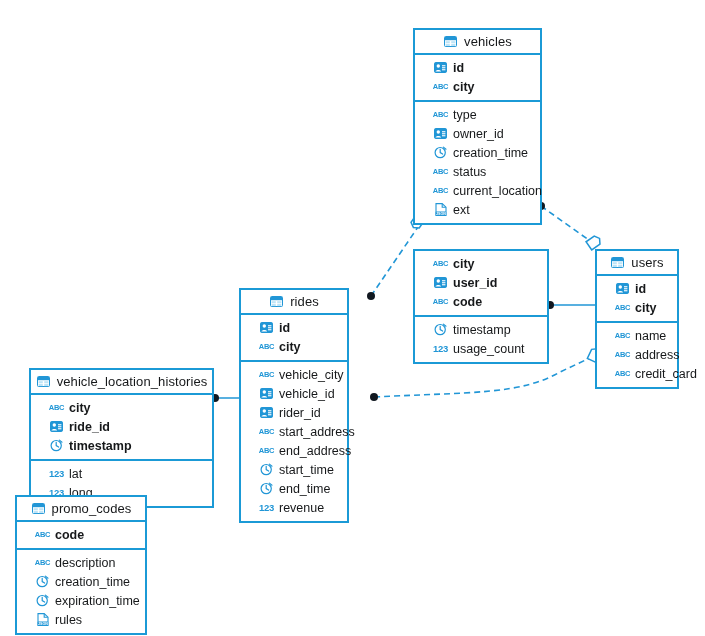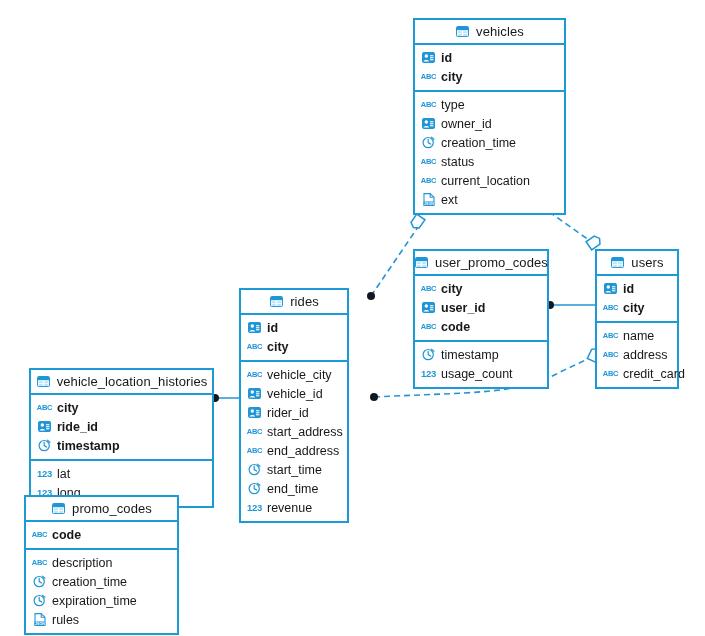--- a/index.html
+++ b/index.html
@@ -47,21 +47,21 @@
     padding: 0 8px;
     background: #ffffff;
   }
   .node-title .title-text {
     font-size: 13px;
     color: #16181a;
     letter-spacing: 0.1px;
     white-space: nowrap;
   }
   .section {
-    padding: 3px 0 4px 0;
+    padding: 3px 0 4px 12px;
   }
   .section.keys {
     border-bottom: 2px solid #1b9ad6;
   }
   .row {
     display: flex;
     align-items: center;
     gap: 5px;
     height: 19px;
     padding: 0 6px;
@@ -130,21 +130,21 @@
       <g>
         <path d="M 215 398 L 251 398" fill="none" stroke="#2196d6" stroke-width="1.4"></path>
         <circle cx="215" cy="398" r="4" fill="#111820"></circle>
       </g>
       <g>
         <path d="M 550 305 L 595 305" fill="none" stroke="#2196d6" stroke-width="1.4"></path>
         <circle cx="550" cy="305" r="4" fill="#111820"></circle>
       </g>
     </svg>
 
-<div class="node" style="left: 413px; top: 18px; width: 153px;">
+<div class="node" style="left: 413px; top: 28px; width: 129px;">
       <div class="node-title">
         <span class="ic">
           <svg width="13" height="11" viewBox="0 0 13 11">
             <rect x="0.5" y="0.5" width="12" height="10" rx="1" fill="#ffffff" stroke="#2196d6"></rect>
             <rect x="1" y="1" width="11" height="3.2" fill="#2196d6"></rect>
             <rect x="1.6" y="5.2" width="4.2" height="2.1" fill="#bde4f7"></rect>
             <rect x="7.2" y="5.2" width="4.2" height="2.1" fill="#bde4f7"></rect>
             <rect x="1.6" y="8" width="4.2" height="2.1" fill="#bde4f7"></rect>
             <rect x="7.2" y="8" width="4.2" height="2.1" fill="#bde4f7"></rect>
           </svg>
@@ -221,33 +221,20 @@
               <path d="M7.2 0.8 V4.2 H10.8" fill="none" stroke="#2196d6" stroke-width="1.1"></path>
               <rect x="0.6" y="8.4" width="10.6" height="4.2" rx="0.6" fill="#2196d6"></rect>
               <text x="5.9" y="11.9" font-family="Liberation Sans, sans-serif" font-size="3.6" font-weight="bold" fill="#ffffff" text-anchor="middle">JSON</text>
             </svg>
           </span>
           <span class="col-name">ext</span>
         </div>
       </div>
     </div>
     <div class="node" style="left: 413px; top: 249px; width: 136px;">
-      <div class="node-title">
-        <span class="ic">
-          <svg width="13" height="11" viewBox="0 0 13 11">
-            <rect x="0.5" y="0.5" width="12" height="10" rx="1" fill="#ffffff" stroke="#2196d6"></rect>
-            <rect x="1" y="1" width="11" height="3.2" fill="#2196d6"></rect>
-            <rect x="1.6" y="5.2" width="4.2" height="2.1" fill="#bde4f7"></rect>
-            <rect x="7.2" y="5.2" width="4.2" height="2.1" fill="#bde4f7"></rect>
-            <rect x="1.6" y="8" width="4.2" height="2.1" fill="#bde4f7"></rect>
-            <rect x="7.2" y="8" width="4.2" height="2.1" fill="#bde4f7"></rect>
-          </svg>
-        </span>
-        <span class="title-text">user_promo_codes</span>
-      </div>
       <div class="section keys">
         <div class="row key">
           <span class="ic">
             <span class="ic-abc">ABC</span>
           </span>
           <span class="col-name">city</span>
         </div>
         <div class="row key">
           <span class="ic">
             <svg width="13" height="11" viewBox="0 0 13 11">
@@ -504,21 +491,21 @@
           <span class="col-name">lat</span>
         </div>
         <div class="row">
           <span class="ic">
             <span class="ic-123">123</span>
           </span>
           <span class="col-name">long</span>
         </div>
       </div>
     </div>
-    <div class="node" style="left: 24px; top: 495px; width: 155px;">
+    <div class="node" style="left: 15px; top: 495px; width: 132px;">
       <div class="node-title">
         <span class="ic">
           <svg width="13" height="11" viewBox="0 0 13 11">
             <rect x="0.5" y="0.5" width="12" height="10" rx="1" fill="#ffffff" stroke="#2196d6"></rect>
             <rect x="1" y="1" width="11" height="3.2" fill="#2196d6"></rect>
             <rect x="1.6" y="5.2" width="4.2" height="2.1" fill="#bde4f7"></rect>
             <rect x="7.2" y="5.2" width="4.2" height="2.1" fill="#bde4f7"></rect>
             <rect x="1.6" y="8" width="4.2" height="2.1" fill="#bde4f7"></rect>
             <rect x="7.2" y="8" width="4.2" height="2.1" fill="#bde4f7"></rect>
           </svg>

